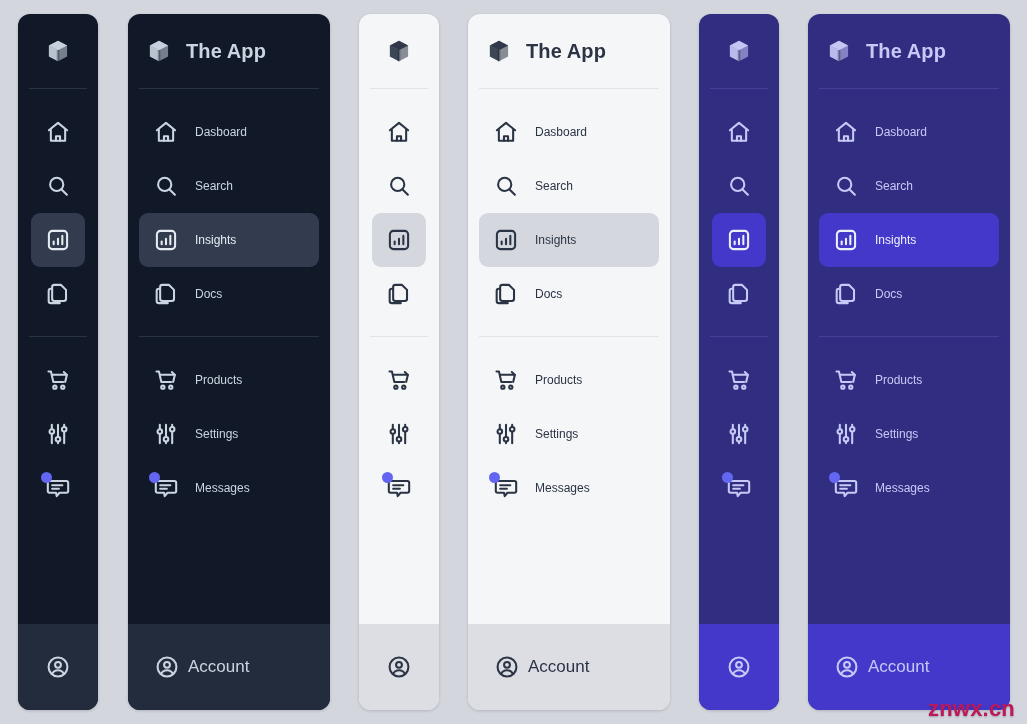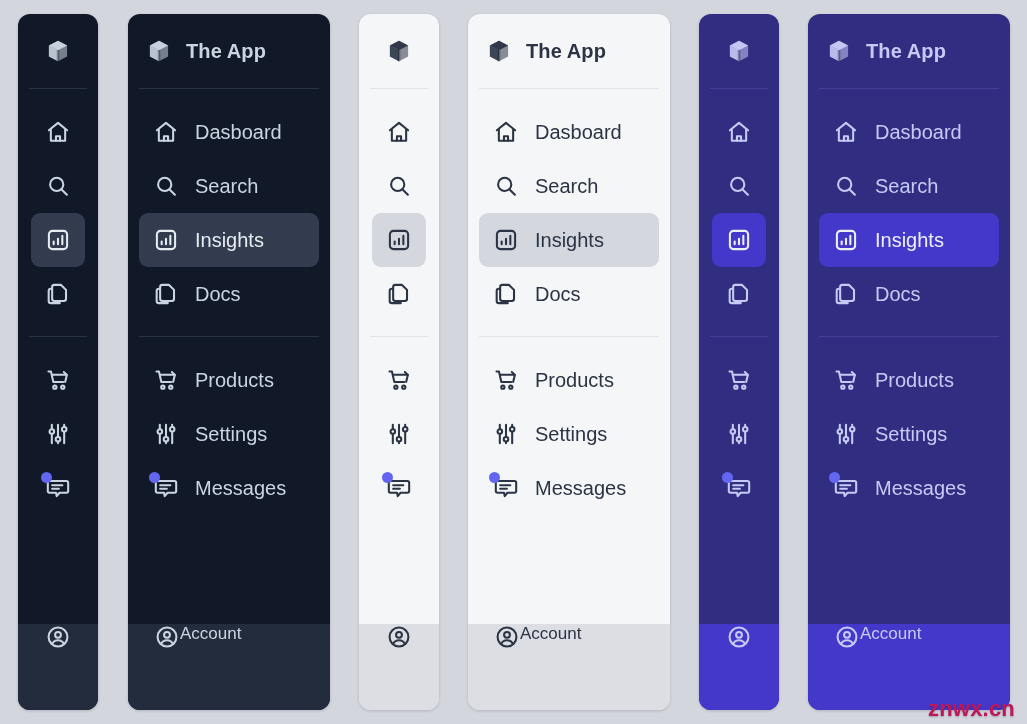--- a/index.html
+++ b/index.html
@@ -116,21 +116,21 @@
     height: 54px;
     flex: none;
     border-radius: 9px;
     box-sizing: border-box;
     position: relative;
   }
   .full .nav-item { padding: 0 14px; }
   .rail .nav-item { width: 54px; justify-content: center; padding: 0; }
 
   .nav-label {
-    font-size: 20px;
+    font-size: 12px;
     white-space: nowrap;
   }
 
   .ico {
     width: 26px;
     height: 26px;
     flex: none;
     display: block;
     position: relative;
   }
@@ -144,21 +144,22 @@
     background: #6366f1;
     left: -4px;
     top: -3px;
   }
 
   
   .footer {
     flex: none;
     height: 86px;
     display: flex;
-    gap: 0;
+    align-items: center;
+    gap: 8px;
     box-sizing: border-box;
   }
   .full .footer { padding: 0 26px; }
   .rail .footer { justify-content: center; padding: 0; }
   .footer .nav-label { font-size: 17px; }
 
   
   .watermark {
     position: absolute;
     right: 12px;

